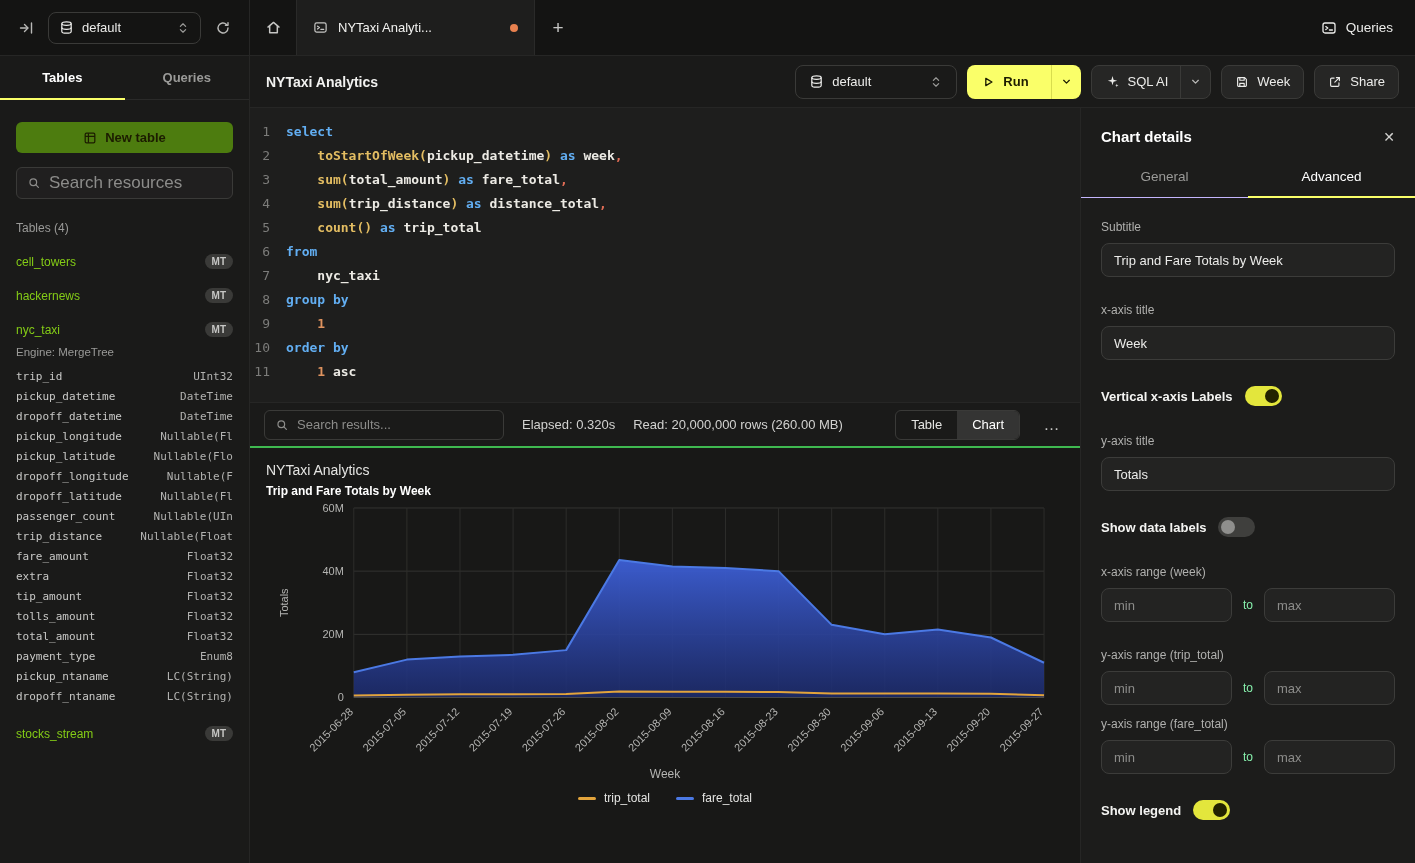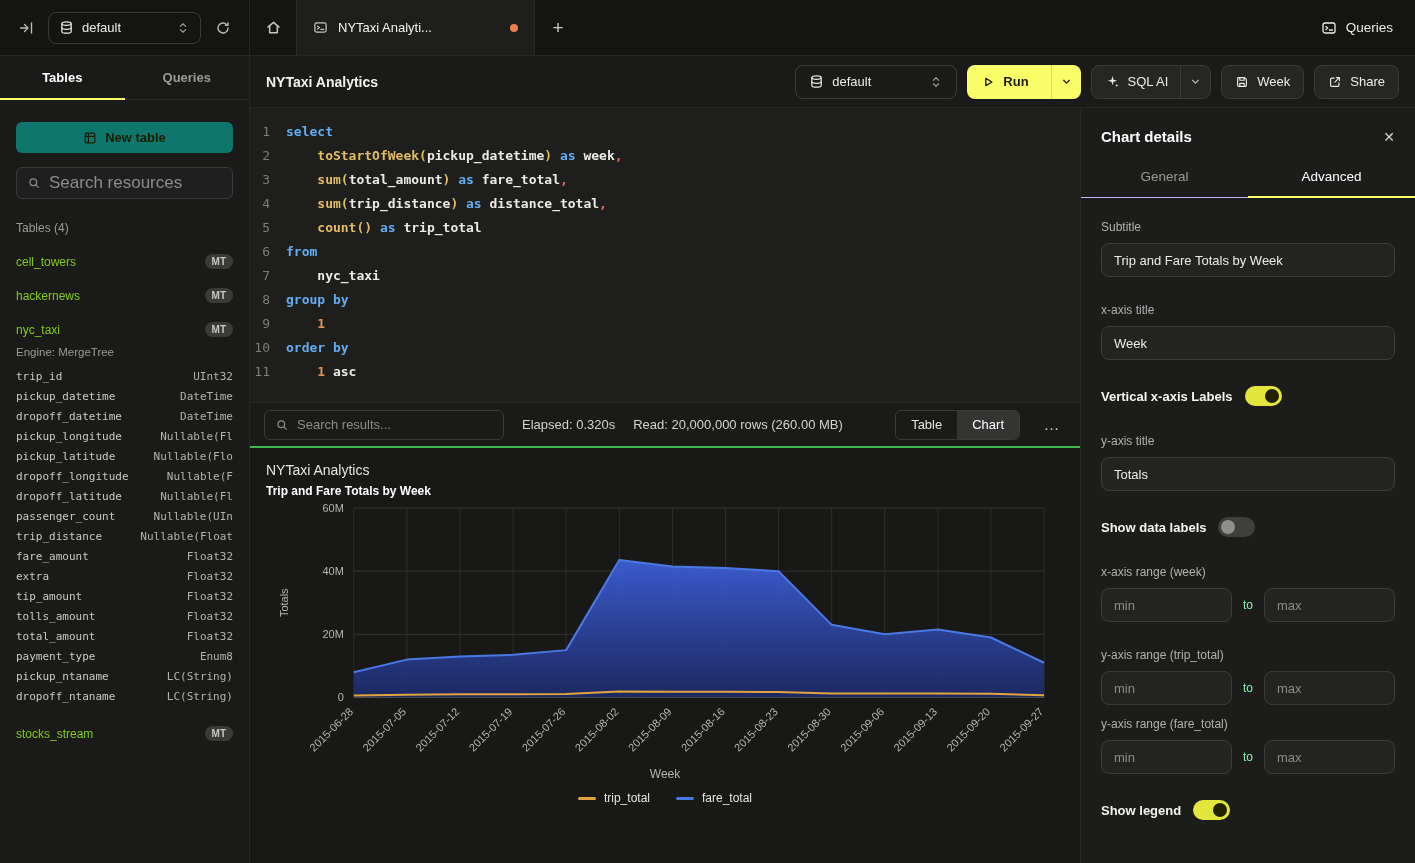--- a/index.html
+++ b/index.html
@@ -27,21 +27,21 @@
   
   .body-row { flex:1; display:flex; min-height:0; }
 
   
   .sidebar { flex:0 0 250px; width:250px; background:#1a1a19; border-right:1px solid #262625; display:flex; flex-direction:column; overflow:hidden; }
   .sidebar-tabs { flex:0 0 44px; display:flex; border-bottom:1px solid #2a2a29; }
   .sidebar-tab { flex:1; display:flex; align-items:center; justify-content:center; color:#9a9a98; font-weight:700; cursor:pointer; position:relative; }
   .sidebar-tab.active { color:#ffffff; }
   .sidebar-tab.active::after { content:""; position:absolute; left:0; right:0; bottom:-1px; height:2px; background:#faff69; }
   .sidebar-body { flex:1; padding:22px 16px; overflow:hidden; }
-  .new-table-btn { width:100%; height:31px; background:#0f766e; color:#1c1c00; border:none; border-radius:6px; font-weight:700; font-size:13px; display:flex; align-items:center; justify-content:center; gap:8px; cursor:pointer; }
+  .new-table-btn { width:100%; height:31px; background:#4d7c0f; color:#1c1c00; border:none; border-radius:6px; font-weight:700; font-size:13px; display:flex; align-items:center; justify-content:center; gap:8px; cursor:pointer; }
   .search-box { margin-top:14px; height:32px; display:flex; align-items:center; gap:8px; padding:0 10px; background:#201f1f; border:1px solid #3a3a38; border-radius:6px; color:#8c8c8a; }
   .search-box input { flex:1; min-width:0; background:none; border:none; outline:none; color:#ececea; font-size:17px; font-family:inherit; }
   .search-box input::placeholder { color:#8c8c8a; }
   .section-label { margin-top:22px; color:#9a9a98; font-size:12px; }
   .table-item { margin-top:19px; display:flex; align-items:center; justify-content:space-between; cursor:pointer; }
   .table-name { color:#84cc16; font-size:12px; }
   .badge { background:#3a3a38; color:#c6c6c4; font-size:10px; font-weight:700; padding:2px 7px; border-radius:9px; }
   .engine-label { margin-top:9px; color:#9a9a98; font-size:11.5px; }
   .columns { margin-top:9px; font-family:"DejaVu Sans Mono",monospace; font-size:11px; }
   .column-row { display:flex; justify-content:space-between; line-height:20px; }

